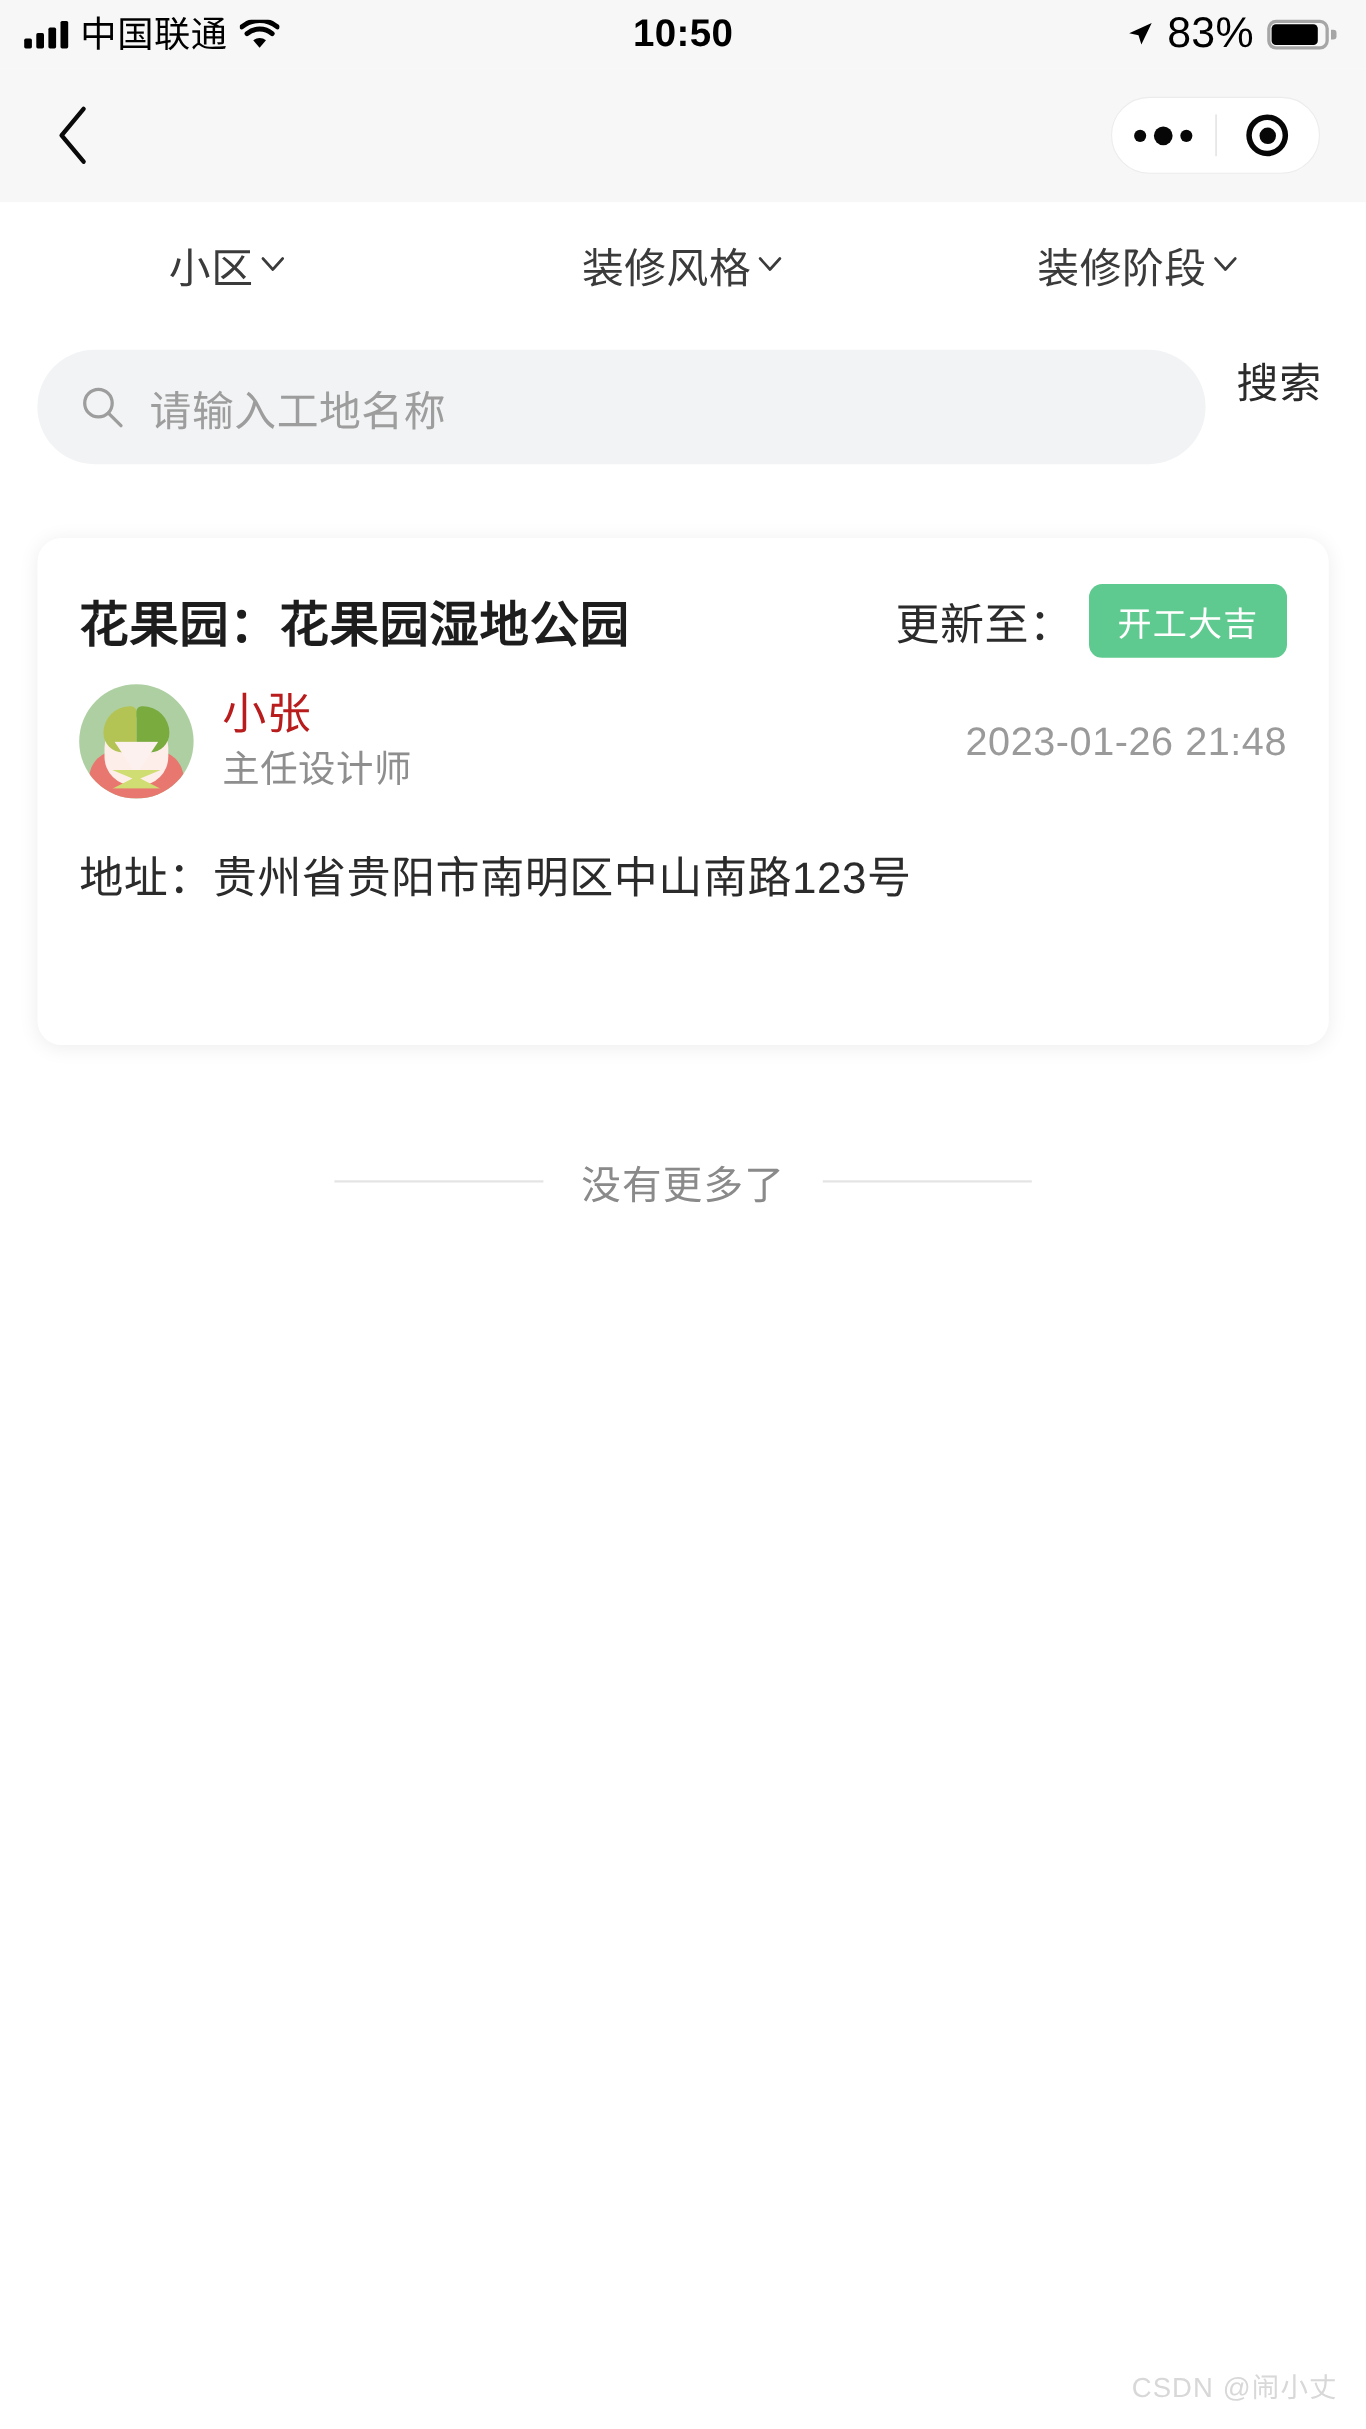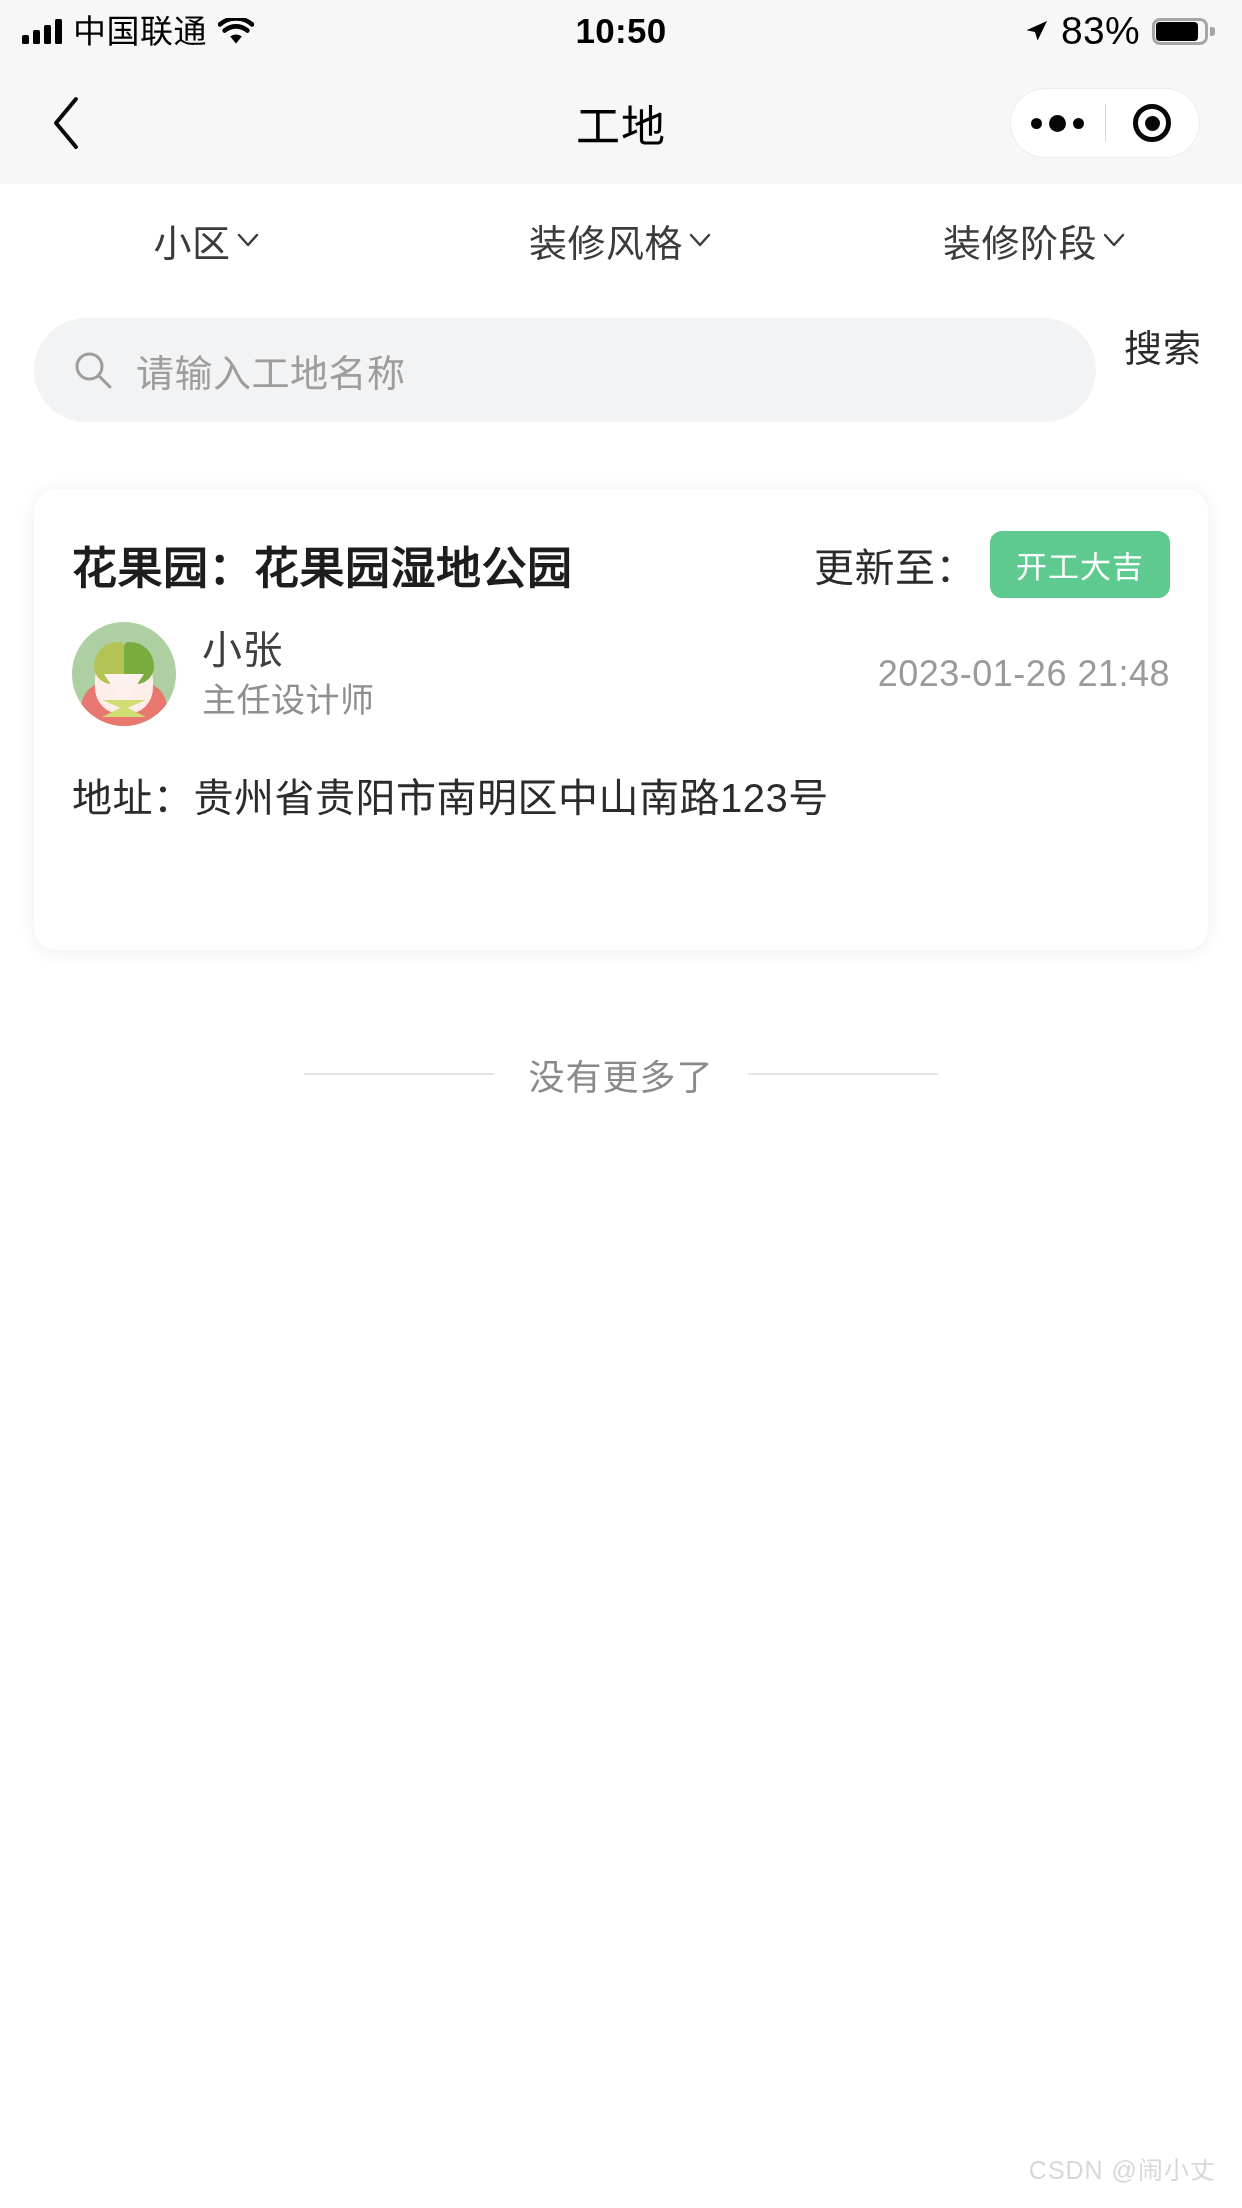--- a/index.html
+++ b/index.html
@@ -146,21 +146,21 @@
     width:58px; height:62px; background:#fdeeea; border-radius:28px 28px 26px 26px;
   }
   .av-hair-l {
     position:absolute; top:20px; left:22px; width:30px; height:42px;
     background:#b3c455; border-radius:30px 6px 0 22px;
   }
   .av-hair-r {
     position:absolute; top:20px; right:22px; width:30px; height:42px;
     background:#7aab3e; border-radius:6px 30px 22px 0;
   }
-  .p-name { font-size:40px; color:#404040; letter-spacing:.5px; line-height:1.22; }
+  .p-name { font-size:40px; color:#b91c1c; letter-spacing:.5px; line-height:1.22; }
   .p-role { font-size:34px; color:#8e8e8e; letter-spacing:.5px; line-height:1.25; margin-top:4px; }
   .timestamp { font-size:36px; color:#9a9a9a; letter-spacing:.5px; }
   .card-addr { margin-top:40px; font-size:40px; color:#2b2b2b; letter-spacing:.5px; }
 
   
   .nomore {
     position:absolute; top:1048px; left:0; width:1242px;
     display:flex; align-items:center; justify-content:center; gap:34px;
   }
   .nm-line { width:190px; height:2px; background:#e4e4e4; }
@@ -209,21 +209,20 @@
       </span>
     </div>
   </div>
 
   <div class="navbar">
     <div class="nav-back">
       <svg width="30" height="54" viewBox="0 0 30 54">
         <path d="M25 3 L5 27 L25 51" stroke="#0a0a0a" stroke-width="4" fill="none" stroke-linecap="round" stroke-linejoin="round"></path>
       </svg>
     </div>
-    <div class="nav-title">工地</div>
     <div class="capsule">
       <span class="cap-dots">
         <span></span>
           <span></span>
           <span></span>
       </span>
       <span class="cap-div"></span>
       <span class="cap-target">
         <span class="ring">
             <span class="dot"></span>

